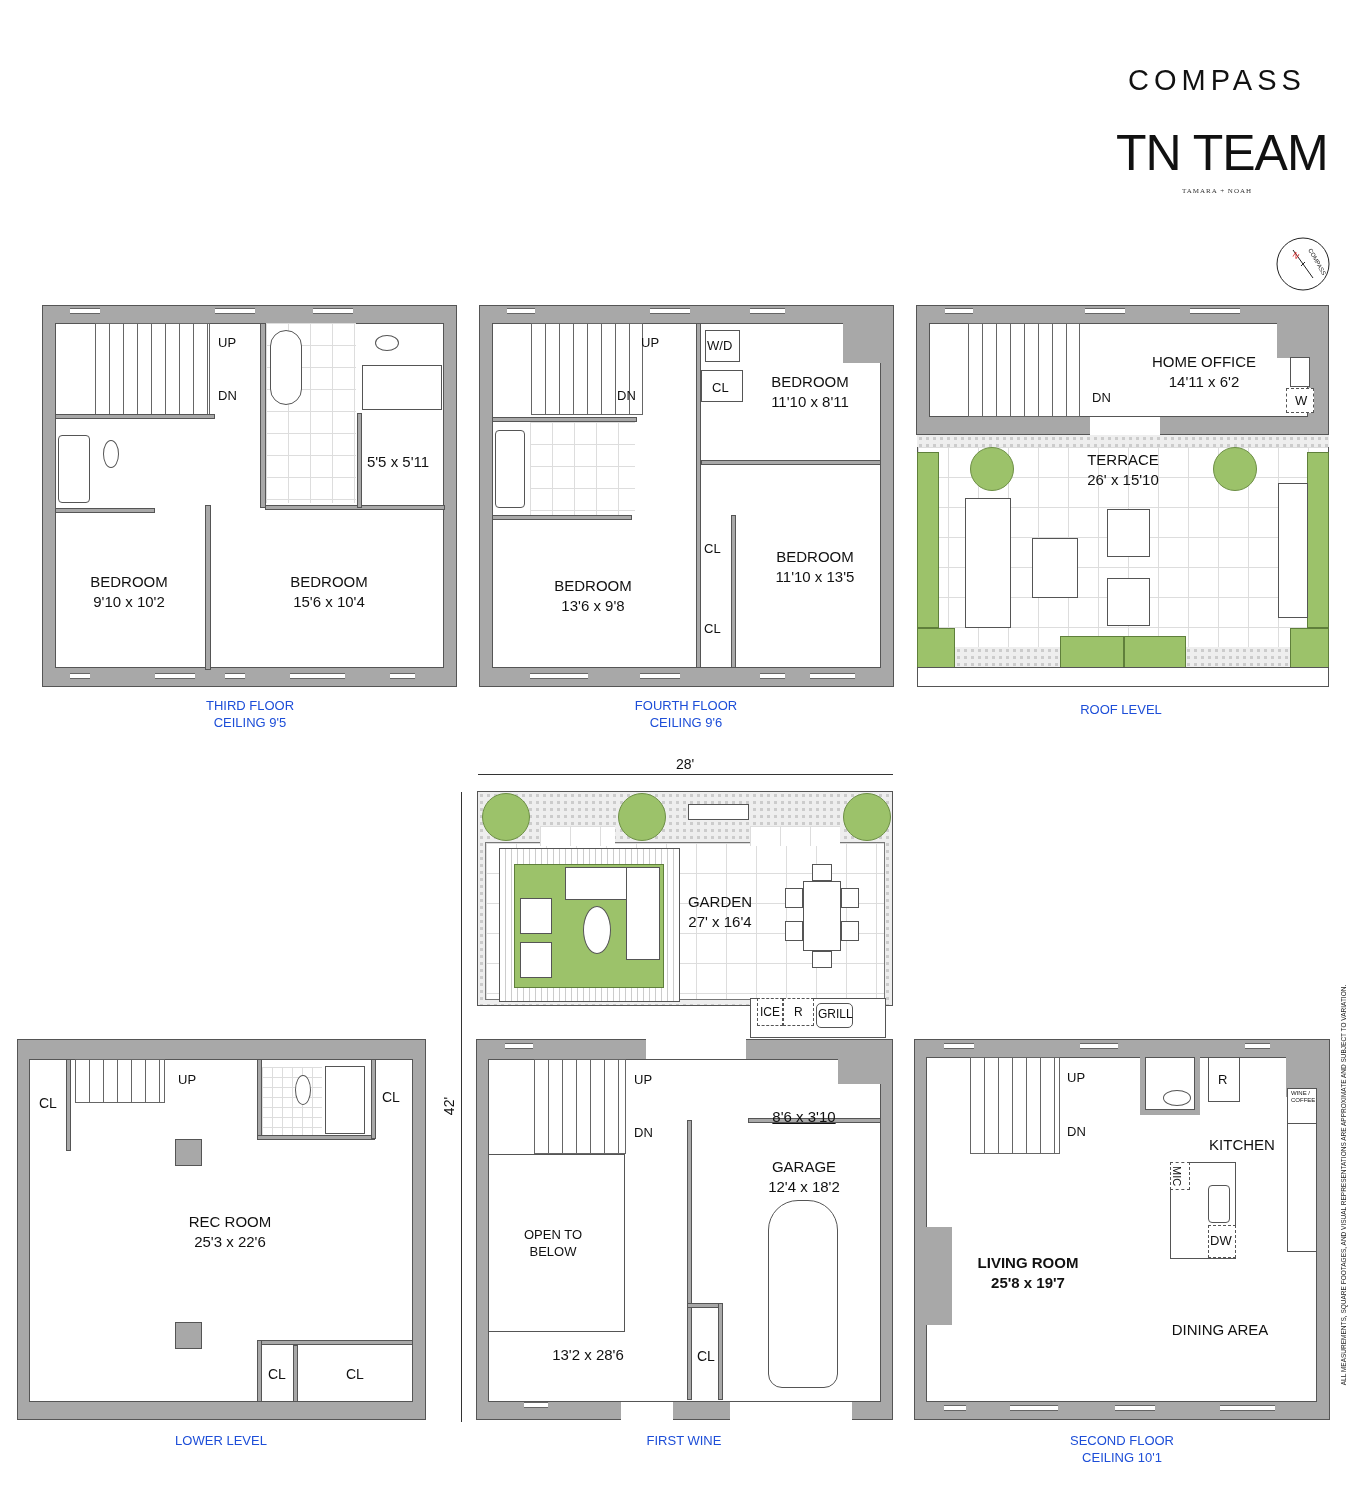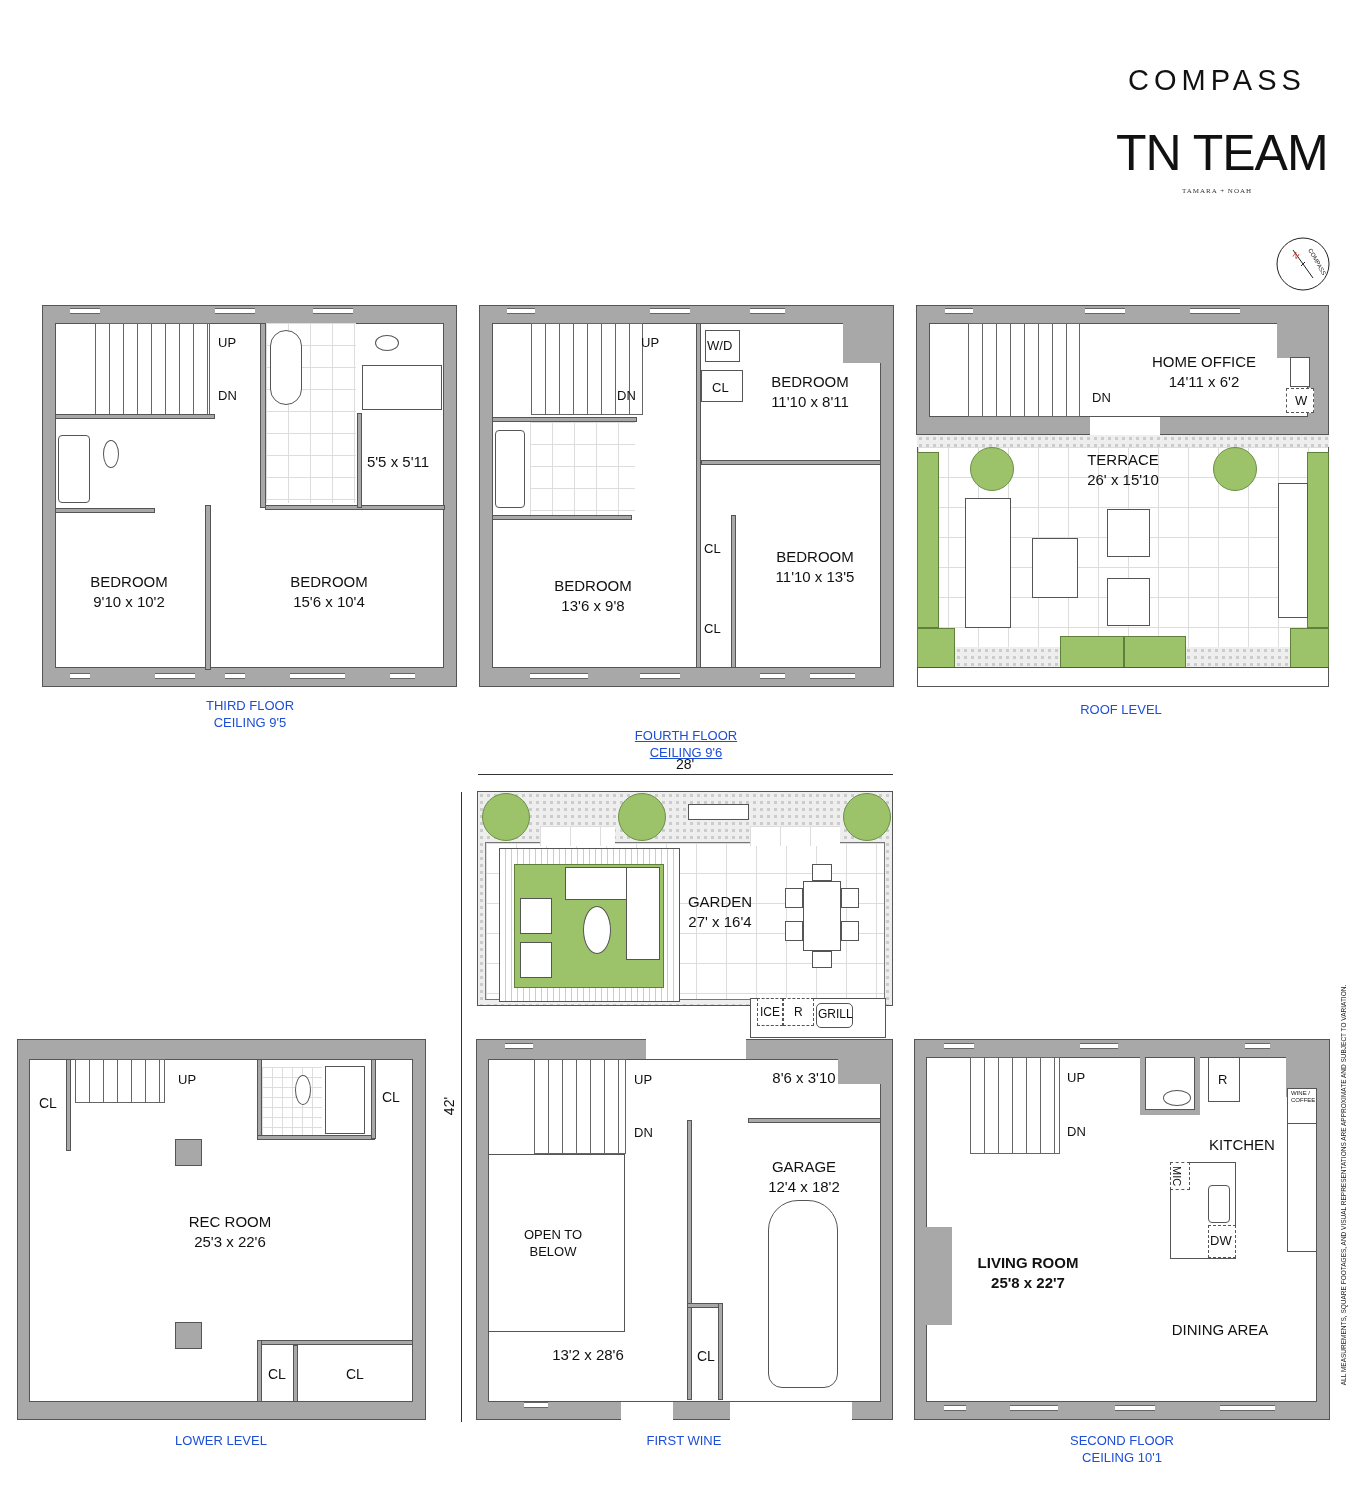--- a/index.html
+++ b/index.html
@@ -114,21 +114,21 @@
     <div>11'10 x 8'11</div>
   </div>
   <div class="lbl" style="left:593px;top:576px;">
     <div>BEDROOM</div>
     <div>13'6 x 9'8</div>
   </div>
   <div class="lbl" style="left:815px;top:547px;">
     <div>BEDROOM</div>
     <div>11'10 x 13'5</div>
   </div>
-  <div class="cap" style="left:686px;top:727px;text-decoration:underline;">
+  <div class="cap" style="left:686px;top:697px;">
     <div>FOURTH FLOOR</div>
     <div>CEILING 9'6</div>
   </div>
 </div>
 
 <div>
   <div class="wall" style="left:916px;top:305px;width:413px;height:130px;"></div>
   <div class="floor" style="left:929px;top:323px;width:379px;height:94px;"></div>
   <div class="wall" style="left:1277px;top:323px;width:31px;height:35px;border:none;"></div>
   <div class="win" style="left:945px;top:308px;width:28px;"></div>
@@ -260,21 +260,21 @@
   <div class="fx" style="left:768px;top:1200px;width:70px;height:188px;border-radius:30px 30px 14px 14px;"></div>
   <span class="sm" style="left:634px;top:1072px;">UP</span>
   <span class="sm" style="left:634px;top:1125px;">DN</span>
   <span class="sm" style="left:697px;top:1348px;font-size:14px;">CL</span>
   <div class="lbl" style="left:804px;top:1157px;">
     <div>GARAGE</div>
     <div>12'4 x 18'2</div>
   </div>
   <div class="lbl" style="left: 553px; top: 1226px; font-size: 13px; line-height: 17px; white-space: normal; width: 70px;" style-note="">OPEN TO BELOW</div>
   <div class="lbl" style="left:588px;top:1345px;">13'2 x 28'6</div>
-  <div class="lbl" style="left:804px;top:1068px;">8'6 x 3'10</div>
+  <div class="lbl" style="left:804px;top:1107px;text-decoration:underline;">8'6 x 3'10</div>
   <div class="cap" style="left:684px;top:1432px;">FIRST WINE</div>
 </div>
 
 <div>
   <div class="wall" style="left:914px;top:1039px;width:416px;height:381px;"></div>
   <div class="floor" style="left:926px;top:1057px;width:391px;height:345px;"></div>
   <div class="wall" style="left:1286px;top:1057px;width:31px;height:40px;border:none;"></div>
   <div class="wall" style="left:926px;top:1227px;width:26px;height:98px;border:none;"></div>
   <div class="win" style="left:944px;top:1043px;width:30px;"></div>
   <div class="win" style="left:1080px;top:1043px;width:38px;"></div>
@@ -296,21 +296,21 @@
   <div class="fx" style="left:1208px;top:1185px;width:22px;height:38px;border-radius:4px;"></div>
   <div class="fx" style="left:1208px;top:1225px;width:28px;height:33px;border-style:dashed;"></div>
   <span class="sm" style="left:1218px;top:1072px;">R</span>
   <span class="sm" style="left:1291px;top:1090px;font-size:6px;line-height:7px;white-space:normal;width:24px;">WINE / COFFEE</span>
   <span class="sm" style="left:1171px;top:1166px;font-size:11px;writing-mode:vertical-rl;">MIC</span>
   <span class="sm" style="left:1210px;top:1233px;">DW</span>
   <span class="sm" style="left:1067px;top:1070px;">UP</span>
   <span class="sm" style="left:1067px;top:1124px;">DN</span>
   <div class="lbl" style="left:1028px;top:1253px;font-weight:bold;">
     <div>LIVING ROOM</div>
-    <div>25'8 x 22'7</div>
+    <div>25'8 x 19'7</div>
   </div>
   <div class="lbl" style="left:1242px;top:1135px;">KITCHEN</div>
   <div class="lbl" style="left:1220px;top:1320px;">DINING AREA</div>
   <div class="cap" style="left:1122px;top:1432px;">
     <div>SECOND FLOOR</div>
     <div>CEILING 10'1</div>
   </div>
 </div>
 
 <div class="disc">

